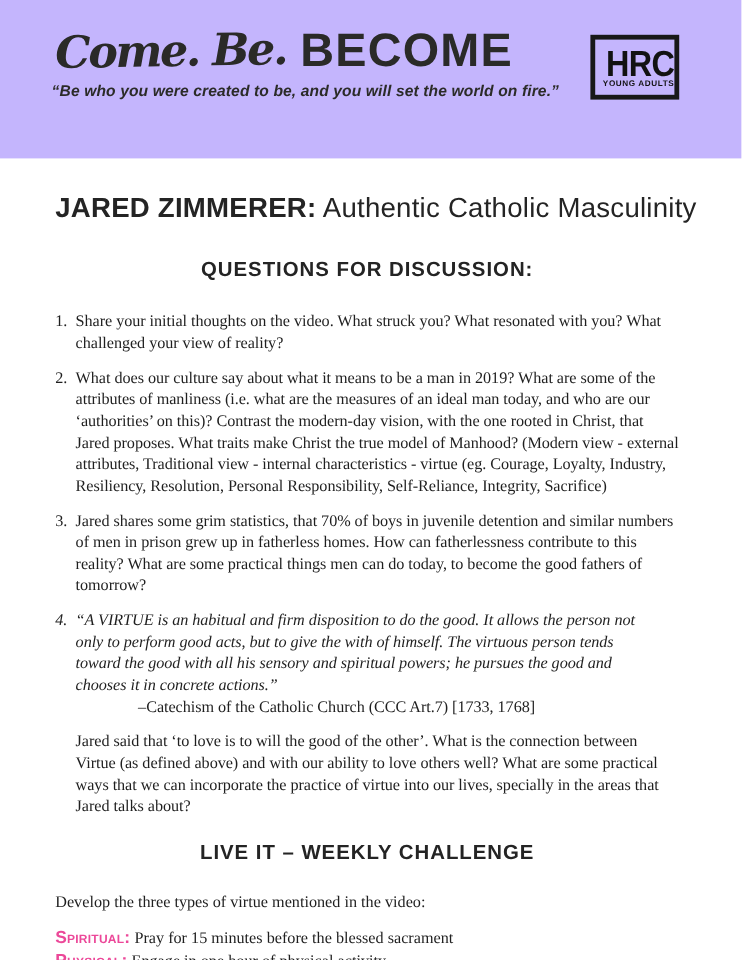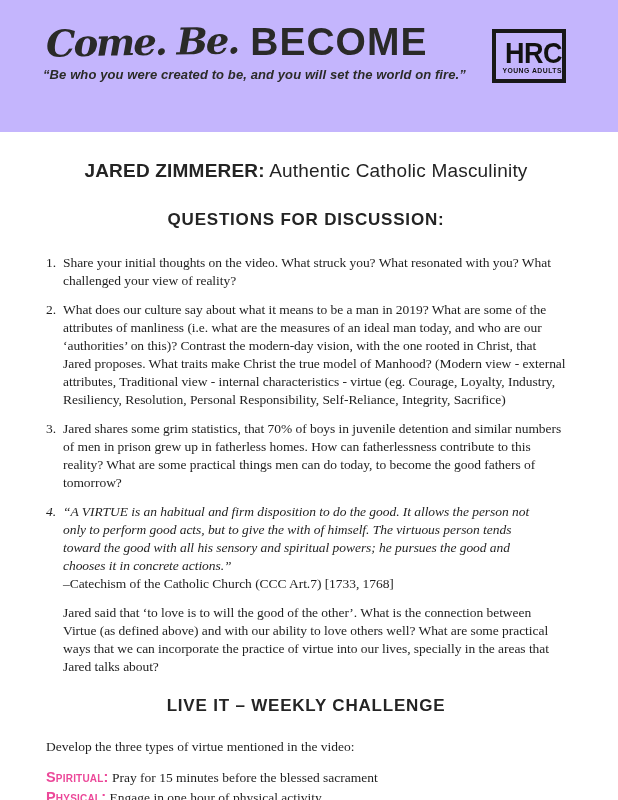--- a/index.html
+++ b/index.html
@@ -55,21 +55,21 @@
     font-family: "Liberation Sans", sans-serif;
     font-weight: bold; font-size: 6.8px; letter-spacing: 0.5px;
     color: #121212; margin-top: 1px; white-space: nowrap;
   }
 
   
   .content { padding: 0 52px 0 46px; }
   .doc-title {
     margin-top: 28px; text-align: center;
     font-family: "Liberation Sans", sans-serif;
-    font-weight: normal; font-size: 19px; letter-spacing: 0.2px;
+    font-weight: normal; font-size: 23px; letter-spacing: 0.2px;
     color: #242424; white-space: nowrap;
   }
   .doc-title .speaker { font-weight: bold; }
   .section-heading {
     text-align: center;
     font-family: "Liberation Sans", sans-serif;
     font-weight: bold; font-size: 17px; letter-spacing: 0.8px;
     color: #242424;
   }
   .discussion-heading { margin-top: 28px; }
@@ -79,21 +79,21 @@
     display: flex;
     margin-bottom: 11px;
     font-size: 13.5px; line-height: 18px;
     letter-spacing: -0.05px;
     color: #1f1f1f;
   }
   .qnum { flex: none; width: 17px; }
   .qbody { flex: 1; }
   .quote-item { font-style: italic; }
   .quote { padding-right: 24px; }
-  .citation { font-style: normal; text-align: left; padding-right: 68px; }
+  .citation { font-style: normal; text-align: center; padding-right: 68px; }
   .followup { font-style: normal; margin-top: 11px; }
 
   .challenge-heading { margin-top: 20px; }
   .challenge-intro { margin-top: 22px; font-size: 13.5px; line-height: 18px; }
   .challenge-list { margin-top: 12px; }
   .challenge-item { font-size: 13.5px; line-height: 18.5px; }
   .challenge-label {
     font-family: "Liberation Sans", sans-serif;
     font-weight: bold; font-variant: small-caps;
     font-size: 14.5px; letter-spacing: 0.2px;

